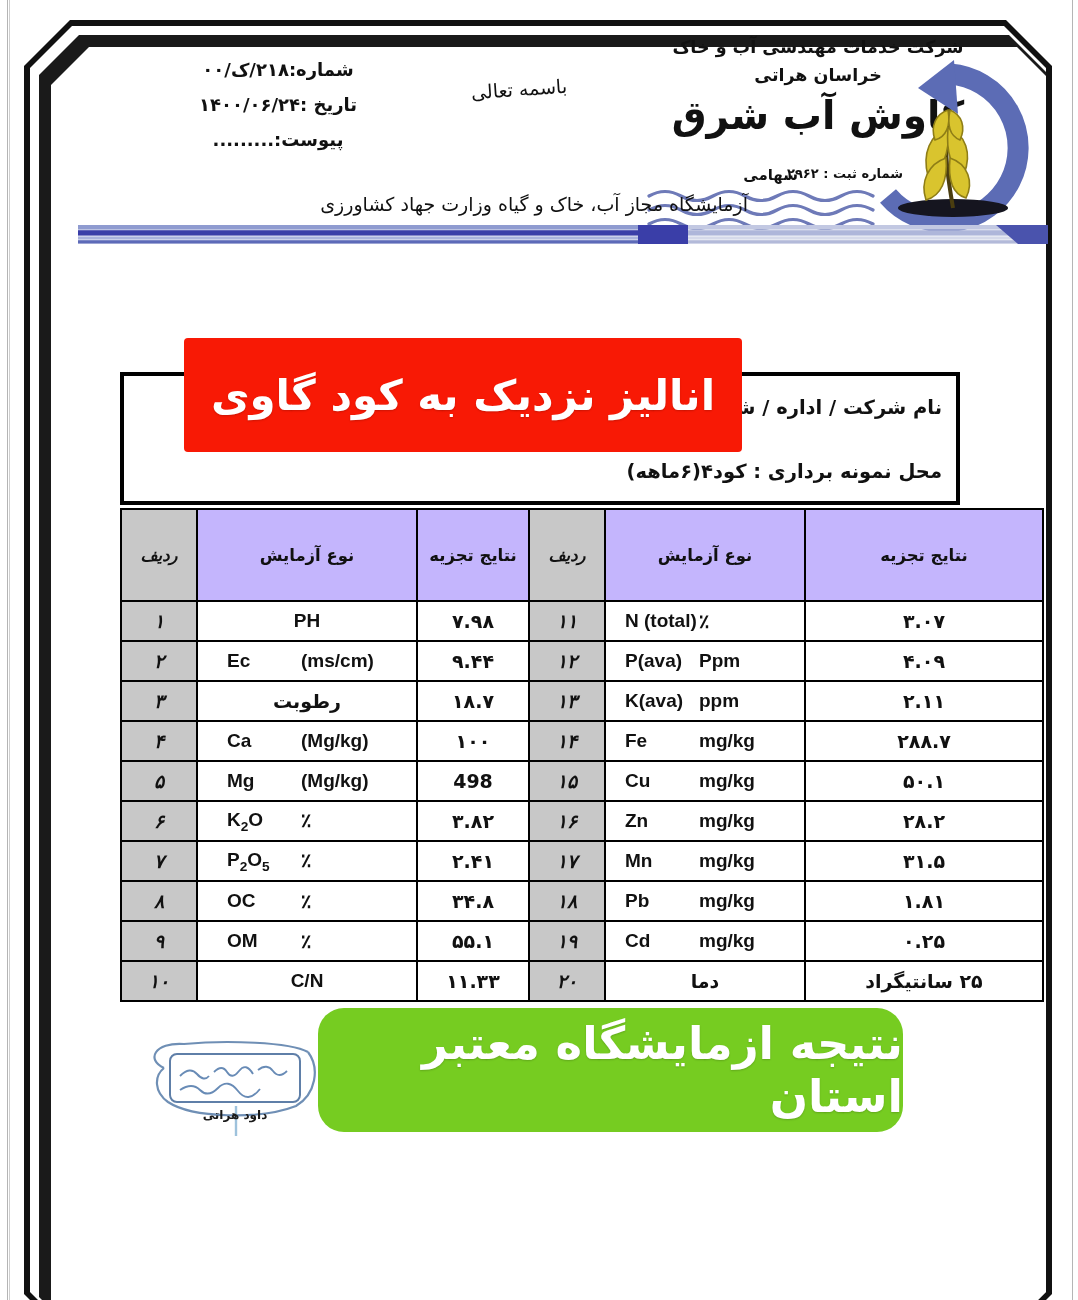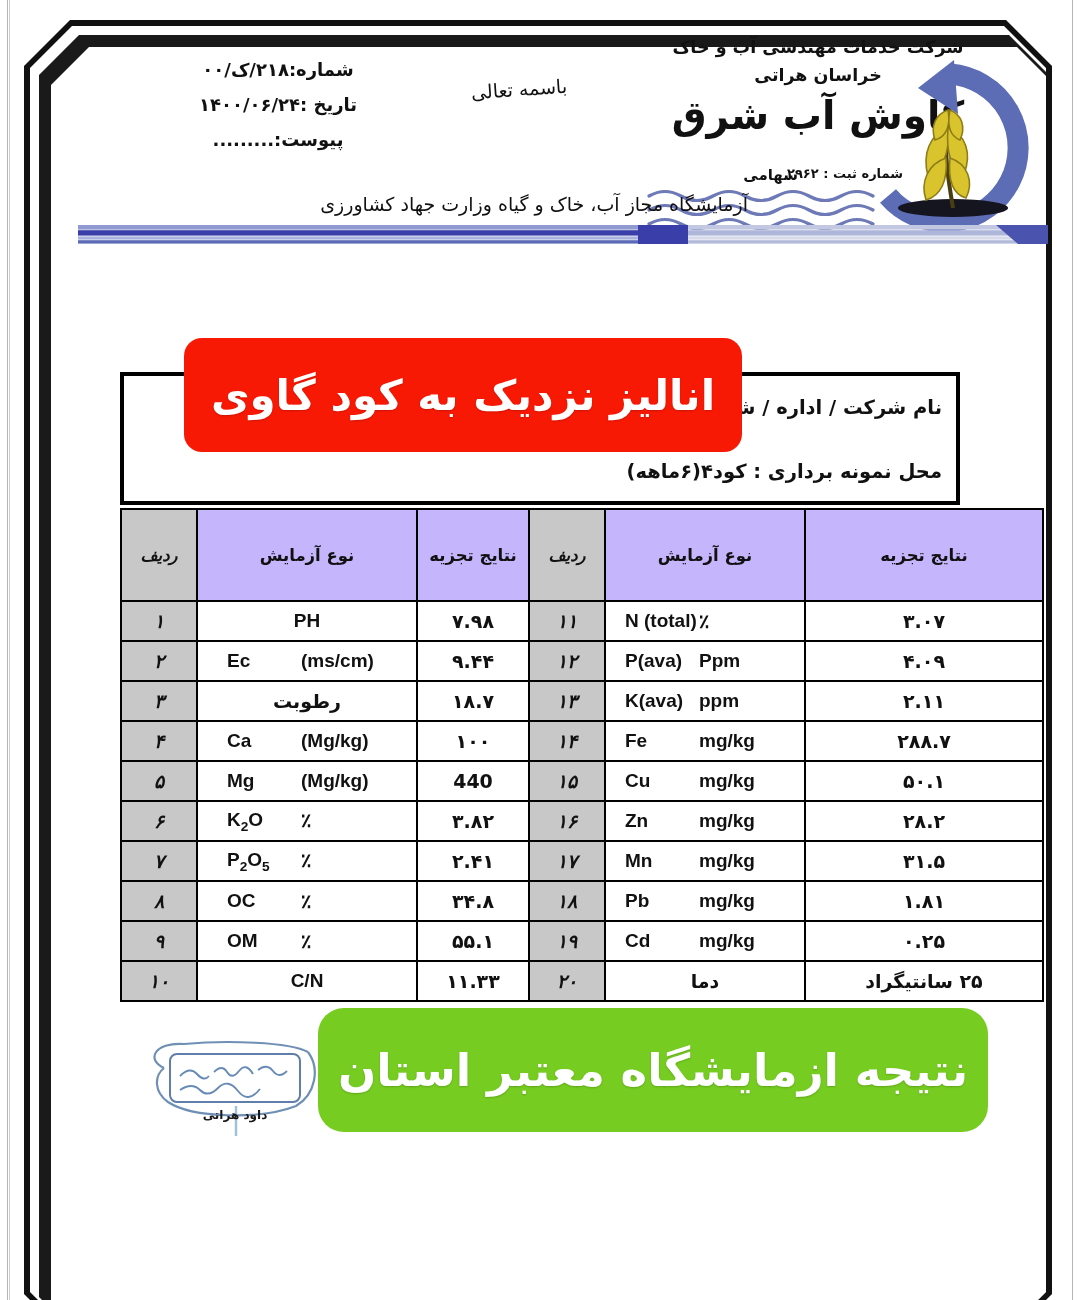--- a/index.html
+++ b/index.html
@@ -100,30 +100,30 @@
   }
   .fld{
     position:absolute;right:14px;font-size:19.5px;font-weight:bold;color:#111;
     direction:rtl;white-space:nowrap;
   }
   .fld.f1{top:20px;}
   .fld.f2{top:84px;}
 
   
   .banner{
-    position:absolute;border-radius:18px;display:flex;align-items:center;
+    position:absolute;border-radius:4px;display:flex;align-items:center;
     justify-content:center;color:#fff;font-weight:bold;direction:rtl;
     text-shadow:0 1px 2px rgba(0,0,0,.18);
   }
   .banner-red{
     left:184px;top:338px;width:558px;height:114px;background:#f81905;
     font-size:42px;letter-spacing:-.5px;
   }
   .banner-green{
-    left:318px;top:1008px;width:670px;height:124px;background:#76cc21;
+    left:318px;top:1008px;width:585px;height:124px;background:#76cc21;
     font-size:45px;letter-spacing:-.5px;border-radius:26px;
   }
 
   
   table.results{
     position:absolute;left:120px;top:508px;width:840px;
     border-collapse:collapse;direction:rtl;table-layout:fixed;
   }
   table.results td,table.results th{
     border:2.5px solid #000;padding:0;height:38px;text-align:center;
@@ -322,21 +322,21 @@
         </tr>
         <tr>
           <td class="c-val2">۵۰.۱</td>
           <td class="c-test2">
             <div class="testname">
               <span class="nm">Cu</span>
               <span class="un">mg/kg</span>
             </div>
           </td>
           <td class="c-idx">۱۵</td>
-          <td class="c-val">440</td>
+          <td class="c-val">498</td>
           <td class="c-test">
             <div class="testname">
               <span class="nm">Mg</span>
               <span class="un">(Mg/kg)</span>
             </div>
           </td>
           <td class="c-idx">۵</td>
         </tr>
         <tr>
           <td class="c-val2">۲۸.۲</td>

